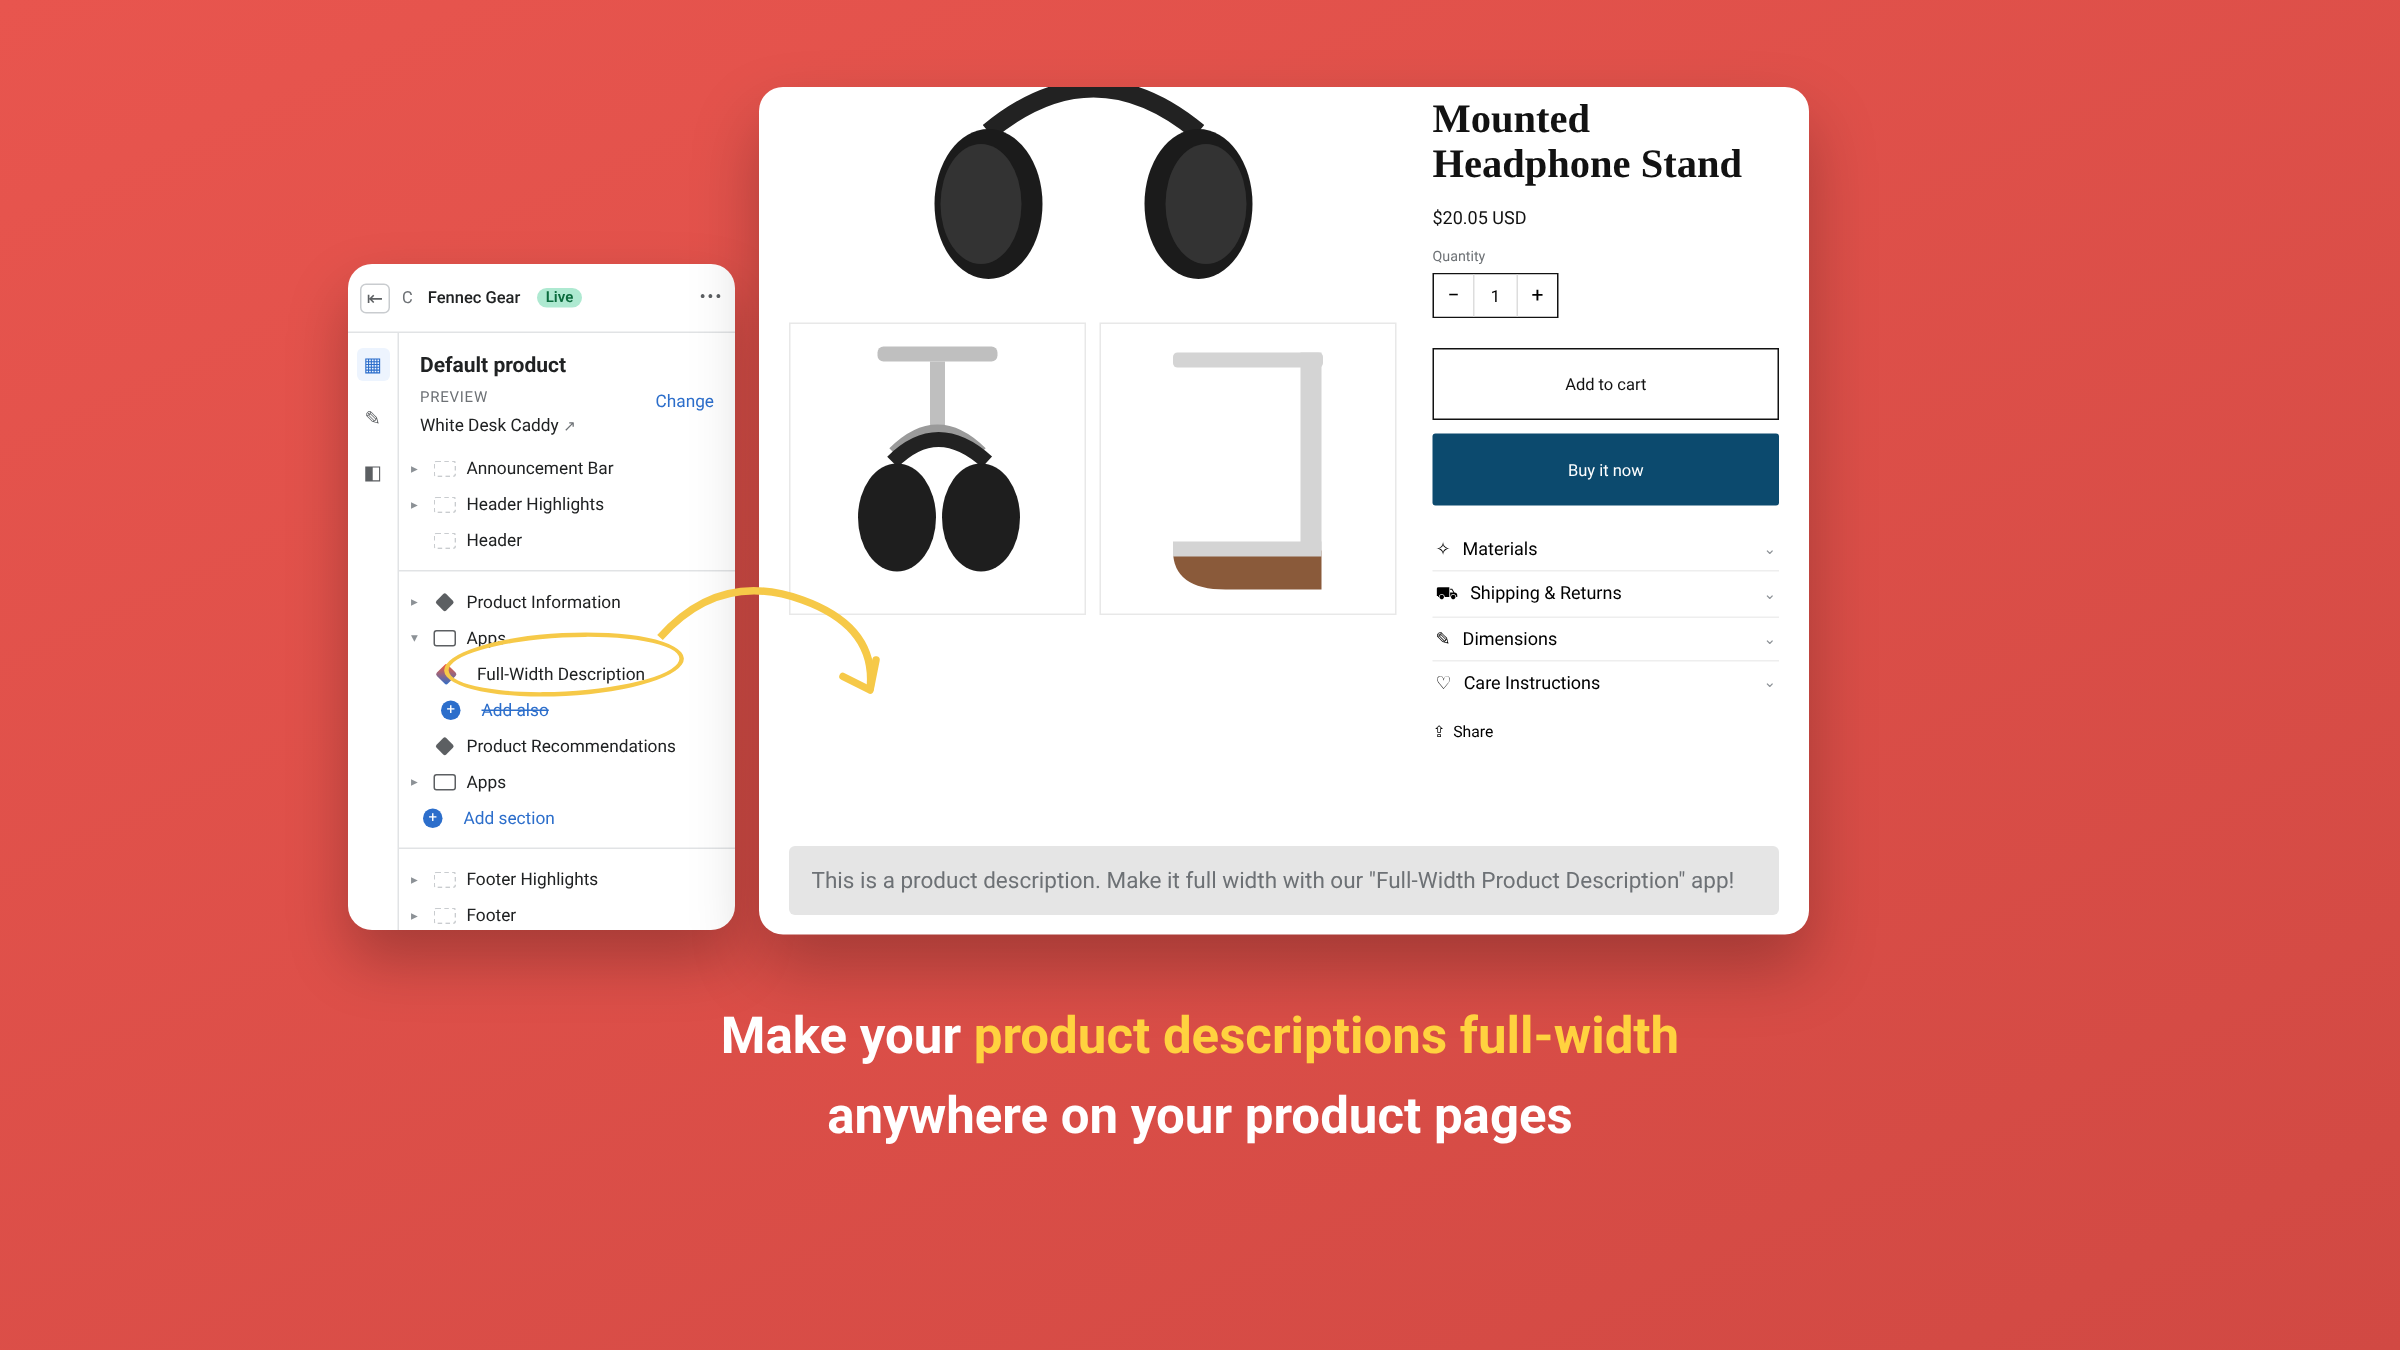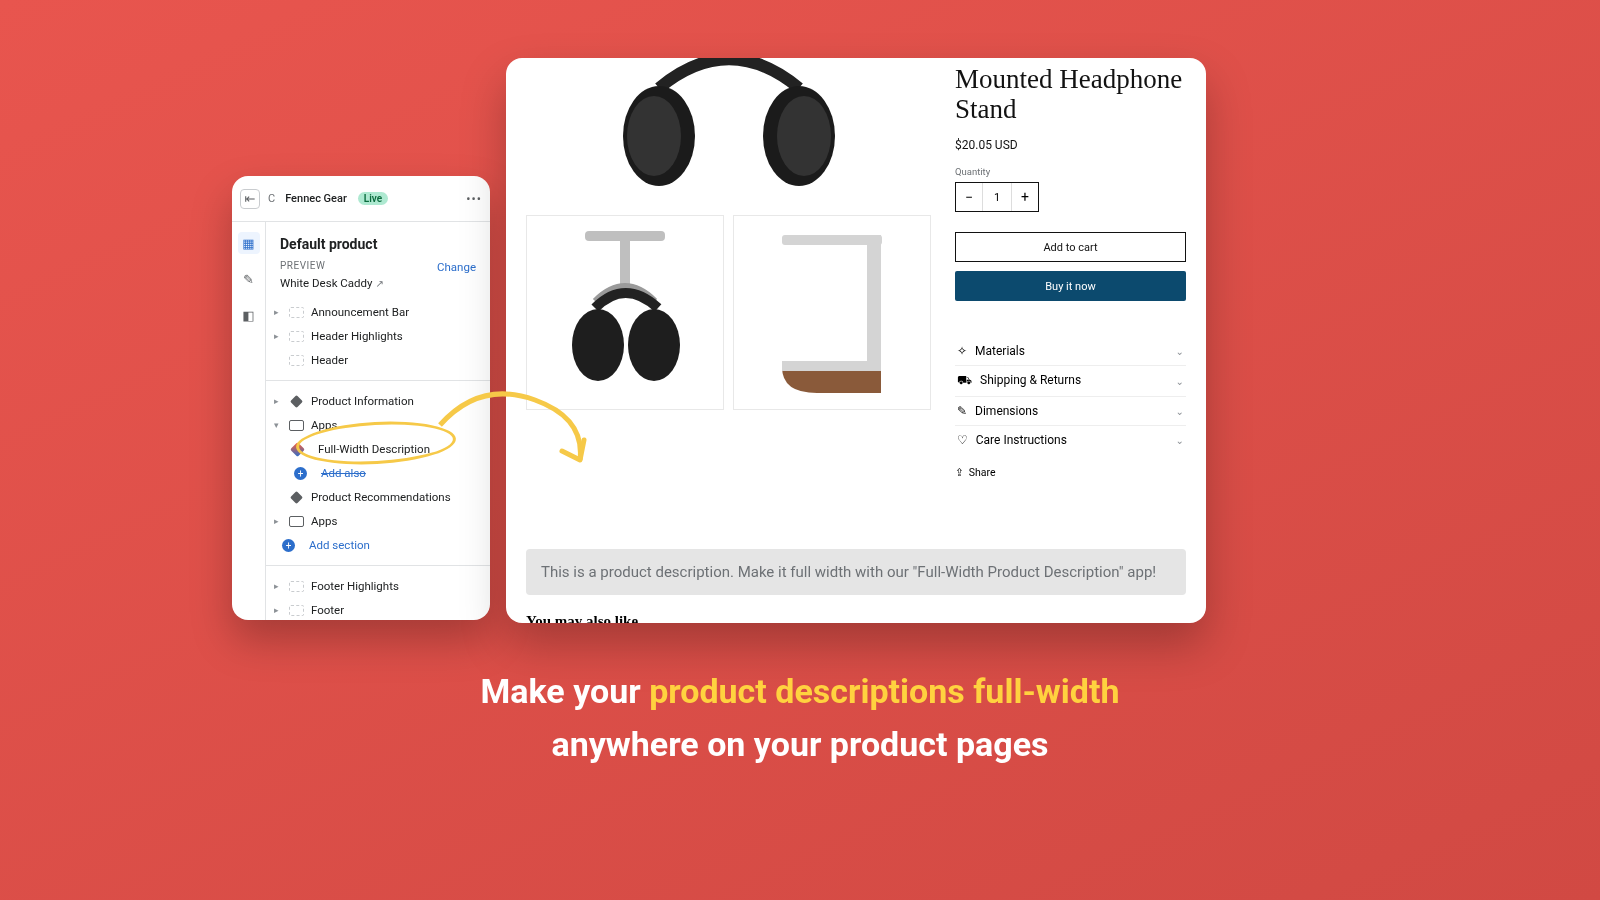--- a/index.html
+++ b/index.html
@@ -47,30 +47,30 @@
 .arrow{position:absolute;left:420px;top:370px;z-index:4;pointer-events:none}
 
 
 .preview{position:absolute;left:506px;top:58px;width:700px;height:565px;background:#fff;border-radius:16px;box-shadow:0 22px 45px rgba(0,0,0,.25);overflow:hidden;padding:0 20px}
 .pv-grid{display:flex;gap:24px}
 .pv-media{width:405px}
 .pv-hero{width:100%;height:150px;display:flex;align-items:flex-start;justify-content:center;overflow:hidden}
 .pv-thumbs{display:flex;gap:9px;margin-top:7px}
 .pv-thumbs .th{flex:1;height:195px;border:1px solid #e8e8e8;display:flex;align-items:center;justify-content:center;overflow:hidden}
 .pv-info{flex:1;padding-top:6px}
-.pv-info h1{font-family:Georgia,serif;font-size:27px;font-weight:400;line-height:1.12;color:#121212}
+.pv-info h1{font-family:Georgia,serif;font-size:27px;font-weight:700;line-height:1.12;color:#121212}
 .price{font-size:12px;color:#121212;margin-top:14px}
 .qlabel{font-size:9.5px;color:#6d7175;margin-top:14px}
 .qty{display:inline-flex;border:1px solid #121212;margin-top:5px}
 .qty button{width:26px;height:28px;background:#fff;border:none;font-size:14px}
 .qty input{width:30px;height:28px;border:none;border-left:1px solid #ddd;border-right:1px solid #ddd;text-align:center;font-size:11px}
-.btn{width:100%;height:30px;font-size:11px;display:flex;align-items:center;justify-content:center;margin-top:20px}
+.btn{width:100%;height:48px;font-size:11px;display:flex;align-items:center;justify-content:center;margin-top:20px}
 .btn.outline{border:1px solid #121212;background:#fff;color:#121212}
 .btn.solid{background:#0c4a6e;color:#fff;border:none;margin-top:9px}
-.accs{margin-top:36px}
+.accs{margin-top:15px}
 .acc{display:flex;align-items:center;justify-content:space-between;padding:7px 2px;border-bottom:1px solid #eee;font-family:Georgia,serif;font-size:12px}
 .acc:last-of-type{border-bottom:none}
 .acc .ai{margin-right:8px;font-size:12px;font-family:sans-serif}
 .acc .chv{font-size:10px;color:#8c9196;font-family:sans-serif}
 .share{font-size:10.5px;margin-top:12px;display:flex;align-items:center;gap:5px;font-family:sans-serif}
 .desc-band{margin-top:70px;background:#e5e5e5;border-radius:4px;padding:14px 15px;font-size:15px;color:#6d7175}
 .ymal{font-family:Georgia,serif;font-size:15px;font-weight:700;margin-top:18px}
 
 
 svg{display:block}

